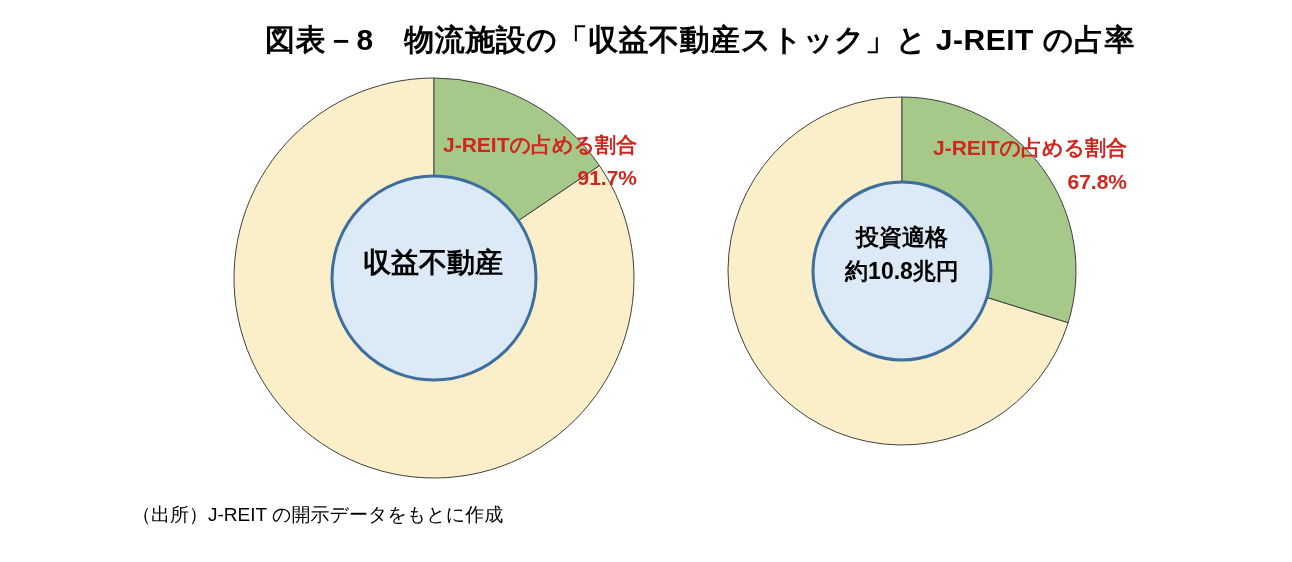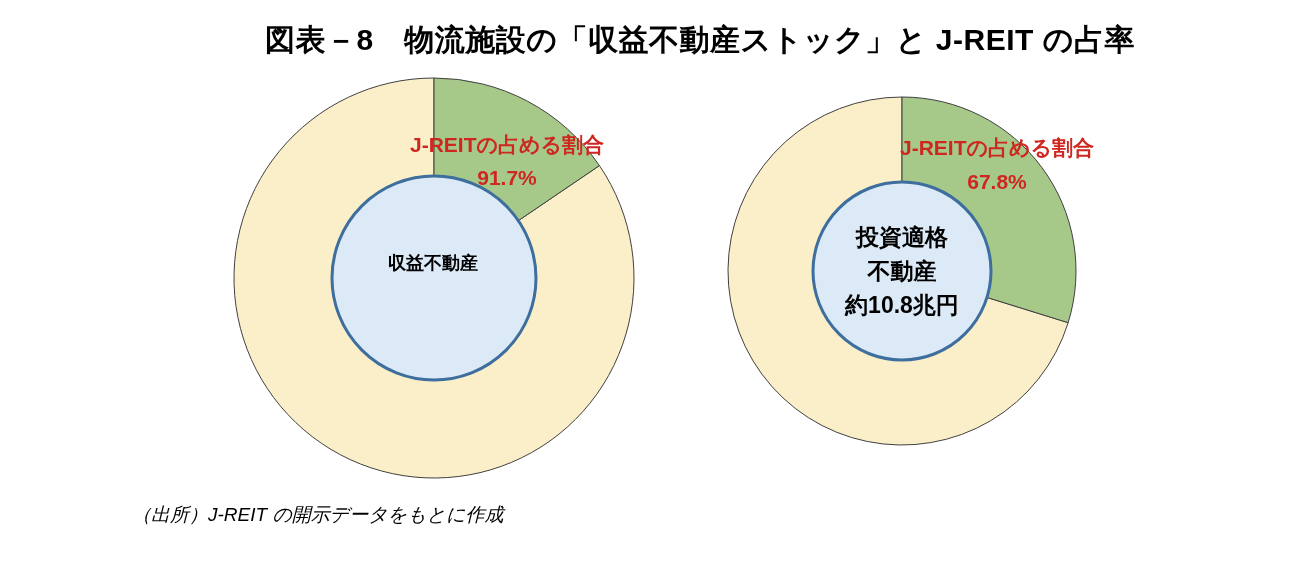--- a/index.html
+++ b/index.html
@@ -24,45 +24,44 @@
     white-space: nowrap;
   }
   svg.chart-canvas {
     position: absolute;
     left: 0;
     top: 0;
   }
   .callout {
     position: absolute;
     width: 260px;
-    text-align: center;
+    text-align: right;
     font-weight: bold;
     font-size: 21px;
     white-space: nowrap;
   }
   .callout-0 { left: 377px; top: 128px; line-height: 33px; }
   .callout-1 { left: 867px; top: 131px; line-height: 34px; }
   .center-label {
     position: absolute;
     width: 260px;
     text-align: center;
     font-weight: bold;
     color: #000000;
     white-space: nowrap;
   }
-  .center-0 { left: 303px; top: 241px; font-size: 18px; line-height: 44px; }
+  .center-0 { left: 303px; top: 241px; font-size: 28px; line-height: 44px; }
   .center-1 { left: 772px; top: 220px; font-size: 23px; line-height: 34px; }
   .source {
     position: absolute;
     left: 132px;
     top: 502px;
     font-size: 19px;
     font-weight: normal;
     white-space: nowrap;
-    font-style: italic;
   }
 </style>
 </head>
 <body>
 
 <div class="page">
 
   <div class="title" style="color: rgb(0, 0, 0);">図表－8　物流施設の「収益不動産ストック」と J-REIT の占率</div>
 
   <svg class="chart-canvas" width="1292" height="562">
@@ -87,19 +86,18 @@
     <div>J-REITの占める割合</div>
     <div>67.8%</div>
   </div>
 
   <div class="center-label center-0">
     <div>収益不動産</div>
   </div>
 
   <div class="center-label center-1">
     <div>投資適格</div>
-    <div>不動産</div>
     <div>約10.8兆円</div>
   </div>
 
   <div class="source" style="color: rgb(0, 0, 0);">（出所）J-REIT の開示データをもとに作成</div>
 
 </div>
 
 </body></html>

